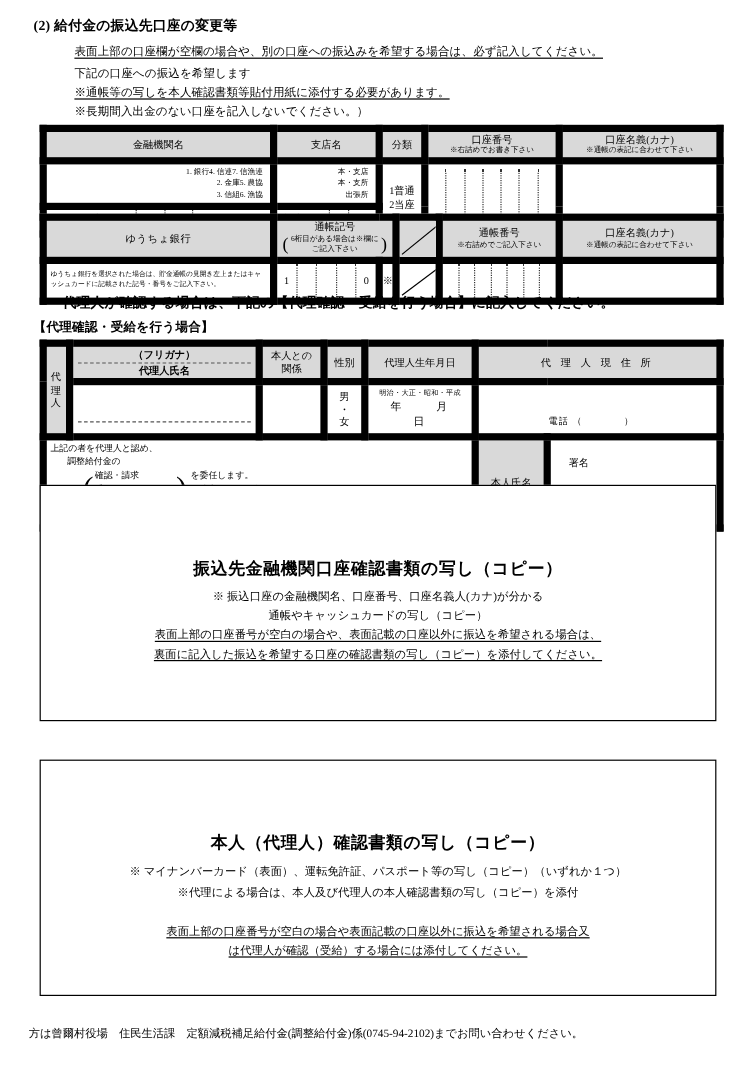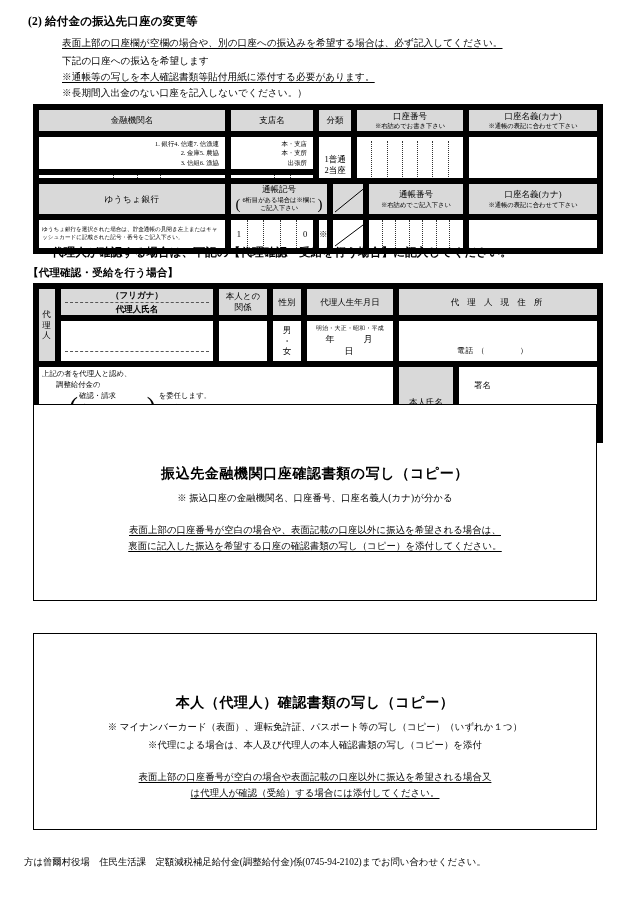--- a/index.html
+++ b/index.html
@@ -560,20 +560,21 @@
             <span class="inkan">印</span>
           </div>
         </td>
       </tr>
     </tbody>
   </table>
 
   <div class="bigbox" id="box-bank">
     <div class="bb-inner bb-title" style="top:60px">振込先金融機関口座確認書類の写し（コピー）</div>
     <div class="bb-inner bb-line" style="top:86px">※ 振込口座の金融機関名、口座番号、口座名義人(カナ)が分かる</div>
+    <div class="bb-inner bb-line" style="top:102px">通帳やキャッシュカードの写し（コピー）</div>
     <div class="bb-inner bb-line" style="top:118px">
       <span class="u">表面上部の口座番号が空白の場合や、表面記載の口座以外に振込を希望される場合は、</span>
     </div>
     <div class="bb-inner bb-line" style="top:134px">
       <span class="u">裏面に記入した振込を希望する口座の確認書類の写し（コピー）を添付してください。</span>
     </div>
   </div>
 
   <div class="bigbox" id="box-id">
     <div class="bb-inner bb-title" style="top:60px">本人（代理人）確認書類の写し（コピー）</div>

